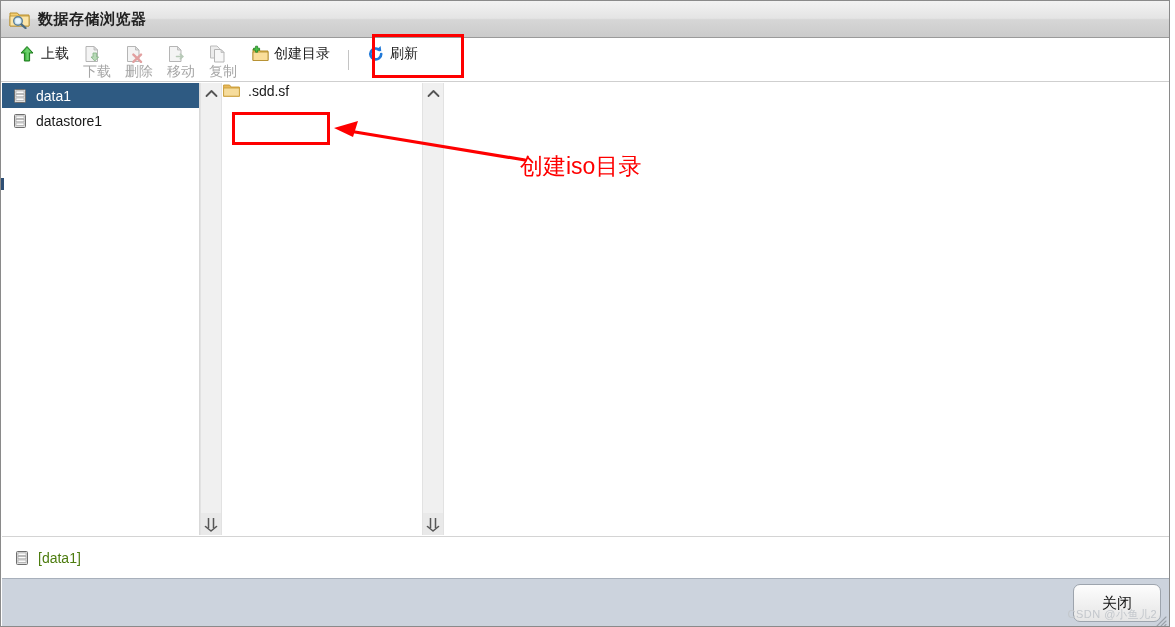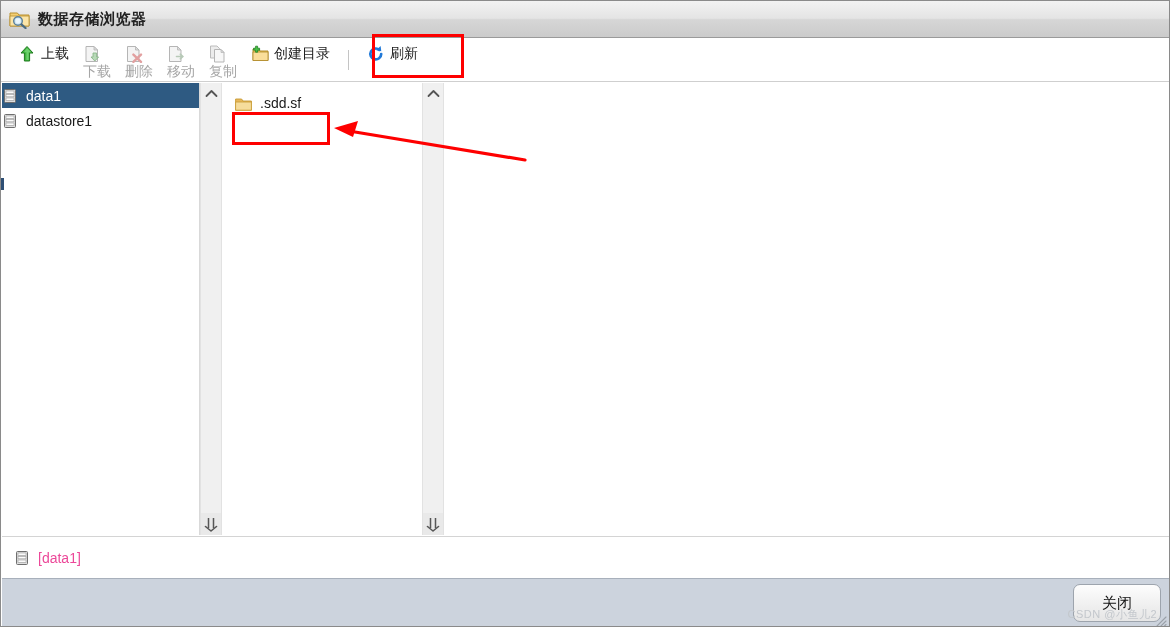--- a/index.html
+++ b/index.html
@@ -69,21 +69,21 @@
   
   .pane-left {
     position: absolute; left: 1px; top: 82px;
     width: 198px; height: 452px;
     background: #ffffff;
     border-right: 1px solid #d9d9d9;
     overflow: hidden;
   }
   .ds-row {
     display: flex; align-items: center;
-    height: 25px; padding-left: 0;
+    height: 25px; padding-left: 10px;
     font-size: 14px; color: #1a1a1a;
   }
   .ds-row.selected { background: #2e5a82; color: #ffffff; }
   .ds-ico { width: 16px; height: 16px; margin-right: 8px; position: relative; flex: none; }
 
   .scrollbar {
     position: absolute; top: 82px;
     width: 22px; height: 452px;
     background: #f0f0f0;
     border-left: 1px solid #e2e2e2;
@@ -101,22 +101,22 @@
     display: flex; align-items: center; justify-content: center;
   }
 
   .pane-mid {
     position: absolute; left: 222px; top: 82px;
     width: 199px; height: 452px;
     background: #ffffff;
     overflow: hidden;
   }
   .f-row {
-    display: flex; align-items: flex-end;
-    height: 28px; padding-left: 12px;
+    display: flex; align-items: flex-start;
+    height: 28px; padding-left: 0;
     font-size: 14px; color: #1a1a1a;
   }
   .f-ico { width: 17px; height: 14px; margin-right: 8px; position: relative; flex: none; }
 
   .pane-right {
     position: absolute; left: 444px; top: 82px;
     width: 729px; height: 452px;
     background: #ffffff;
   }
 
@@ -148,21 +148,21 @@
 
   
   .statusbar {
     position: absolute; left: 1px; top: 535px;
     width: 1173px; height: 42px;
     background: #ffffff;
     border-top: 1px solid #d4d4d4;
     display: flex; align-items: center;
     padding-left: 12px;
   }
-  .status-text { font-size: 14px; color: #ec4899; }
+  .status-text { font-size: 14px; color: #4d7c0f; }
 
   
   .footer {
     position: absolute; left: 1px; top: 577px;
     width: 1173px; height: 48px;
     background: #ccd3dd;
     border-top: 1px solid #a8b0bb;
   }
   .close-btn {
     position: absolute; right: 14px; top: 5px;
@@ -354,20 +354,21 @@
   <div class="pane-right"></div>
 
   <div class="hl-iso"></div>
 
   <div class="edge-mark"></div>
 
   <svg class="anno-svg">
     <line x1="524" y1="159" x2="348" y2="130" stroke="#fe0000" stroke-width="3.2" stroke-linecap="round"></line>
     <path d="M333 127 L357 120 L352 136 Z" fill="#fe0000"></path>
   </svg>
+  <div class="anno-text">创建iso目录</div>
 
   <div class="statusbar">
     <span class="ds-ico">
       <svg width="16" height="16" viewBox="0 0 16 16">
         <rect x="2.5" y="1.5" width="11" height="13" rx="1" fill="#dfdfdf" stroke="#6f6f6f" stroke-width="1"></rect>
         <rect x="4" y="3" width="8" height="2.3" fill="#fbfbfb" stroke="#9a9a9a" stroke-width="0.6"></rect>
         <rect x="4" y="6.5" width="8" height="2.3" fill="#fbfbfb" stroke="#9a9a9a" stroke-width="0.6"></rect>
         <rect x="4" y="10" width="8" height="2.3" fill="#fbfbfb" stroke="#9a9a9a" stroke-width="0.6"></rect>
       </svg>
     </span>

